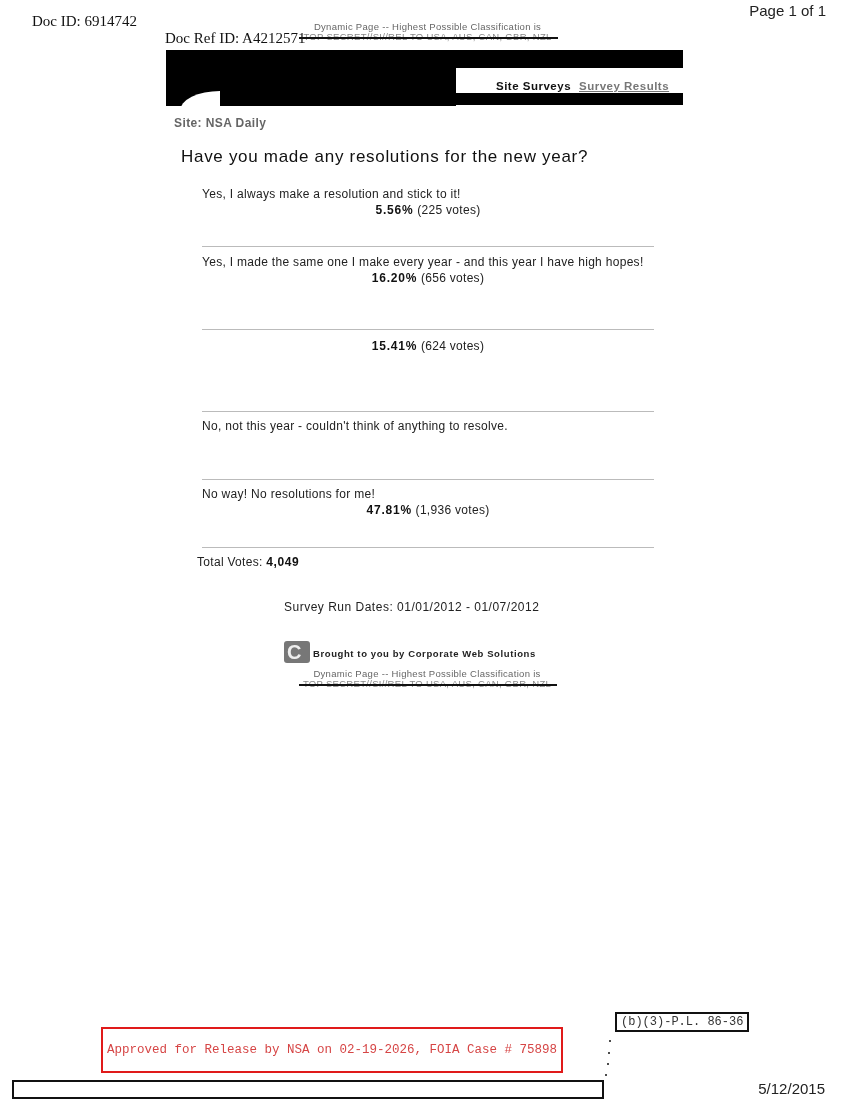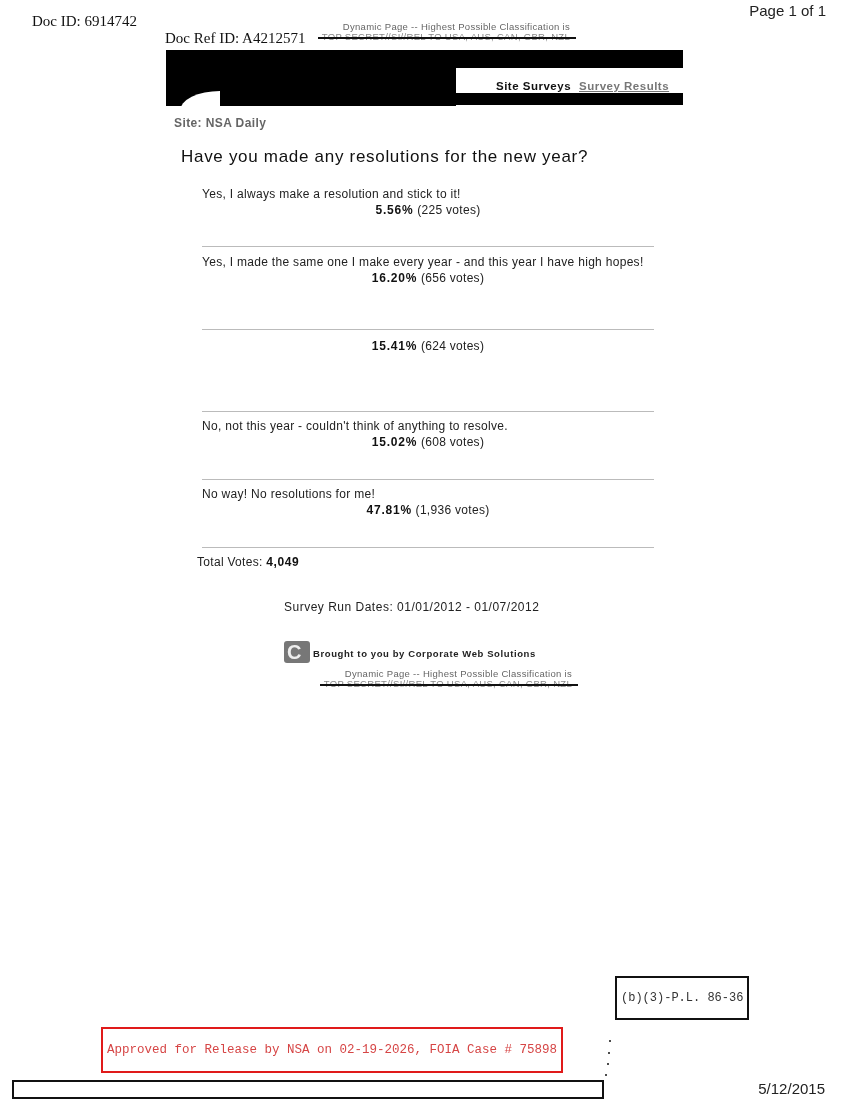--- a/index.html
+++ b/index.html
@@ -5,21 +5,21 @@
   html, body { margin:0; padding:0; background:#fff; }
   body { width:850px; height:1100px; position:relative; overflow:hidden; font-family:"Liberation Sans", sans-serif; color:#111; }
   .abs { position:absolute; }
   .serif { font-family:"Liberation Serif", serif; }
   .mono { font-family:"Liberation Mono", monospace; }
 
   #page-num { top:2px; right:24px; font-size:15px; color:#222; }
   #doc-id { top:13px; left:32px; font-size:15px; }
   #doc-ref { top:30px; left:165px; font-size:15px; }
 
-  .class-banner { font-size:9.5px; color:#666; text-align:right; line-height:10px; letter-spacing:0.3px; }
+  .class-banner { font-size:9.5px; color:#666; text-align:center; line-height:10px; letter-spacing:0.3px; }
   .class-banner .l2 { position:relative; display:inline-block; color:#888; }
   .class-banner .l2::after { content:""; position:absolute; left:-4px; right:-6px; top:5px; height:2px; background:#111; }
 
   #top-banner { top:22px; left:285px; width:285px; }
   #bottom-banner { top:669px; left:282px; width:290px; }
 
   
   #hdr-left { top:50px; left:166px; width:290px; height:56px; background:#000; }
   #hdr-curve { top:91px; left:180px; width:40px; height:20px; background:#fff; border-top-left-radius:40px 20px; }
   #hdr-right-top { top:50px; left:456px; width:227px; height:18px; background:#000; }
@@ -37,21 +37,21 @@
 
   #total { top:555px; left:197px; font-size:12px; letter-spacing:0.3px; color:#222; }
   #total b { color:#111; letter-spacing:0.6px; }
   #run-dates { top:600px; left:284px; font-size:12px; letter-spacing:0.5px; color:#222; }
   #logo { top:641px; left:284px; width:26px; height:22px; background:#777; border-radius:3px; }
   #logo .c { position:absolute; left:3px; top:0px; font-size:20px; font-weight:bold; color:#eee; line-height:22px; }
   #brought { top:648px; left:313px; font-size:9.5px; font-weight:bold; letter-spacing:0.6px; color:#222; }
 
   
   #approved { top:1027px; left:101px; border:2px solid #e01a1a; padding:14px 4px; font-size:12.5px; color:#d64545; }
-  #exempt { top:976px; left:615px; border:2px solid #111; padding:13px 4px; font-size:12px; color:#333; }
+  #exempt { top:1012px; left:615px; border:2px solid #111; padding:1px 4px; font-size:12px; color:#333; }
   .dot { position:absolute; width:2px; height:2px; background:#111; border-radius:1px; }
   #redact-box { top:1080px; left:12px; width:588px; height:15px; border:2px solid #111; }
   #date { top:1080px; right:25px; font-size:15px; color:#222; }
 </style>
 </head>
 <body>
 
 <div class="abs" id="page-num">Page 1 of 1</div>
 <div class="abs serif" id="doc-id">Doc ID: 6914742</div>
 <div class="abs serif" id="doc-ref">Doc Ref ID: A4212571</div>
@@ -83,21 +83,20 @@
 </div>
 <div class="sep" style="top:329px"></div>
 
 <div class="answer" style="top:337px">
   <div class="res"><span class="pct">15.41%</span> <span>(624 votes)</span></div>
 </div>
 <div class="sep" style="top:411px"></div>
 
 <div class="answer" style="top:419px">
   <div>No, not this year - couldn't think of anything to resolve.</div>
-  <div class="res"><span class="pct">15.02%</span> <span>(608 votes)</span></div>
 </div>
 <div class="sep" style="top:479px"></div>
 
 <div class="answer" style="top:487px">
   <div>No way! No resolutions for me!</div>
   <div class="res"><span class="pct">47.81%</span> <span>(1,936 votes)</span></div>
 </div>
 <div class="sep" style="top:547px"></div>
 
 <div class="abs" id="total">

